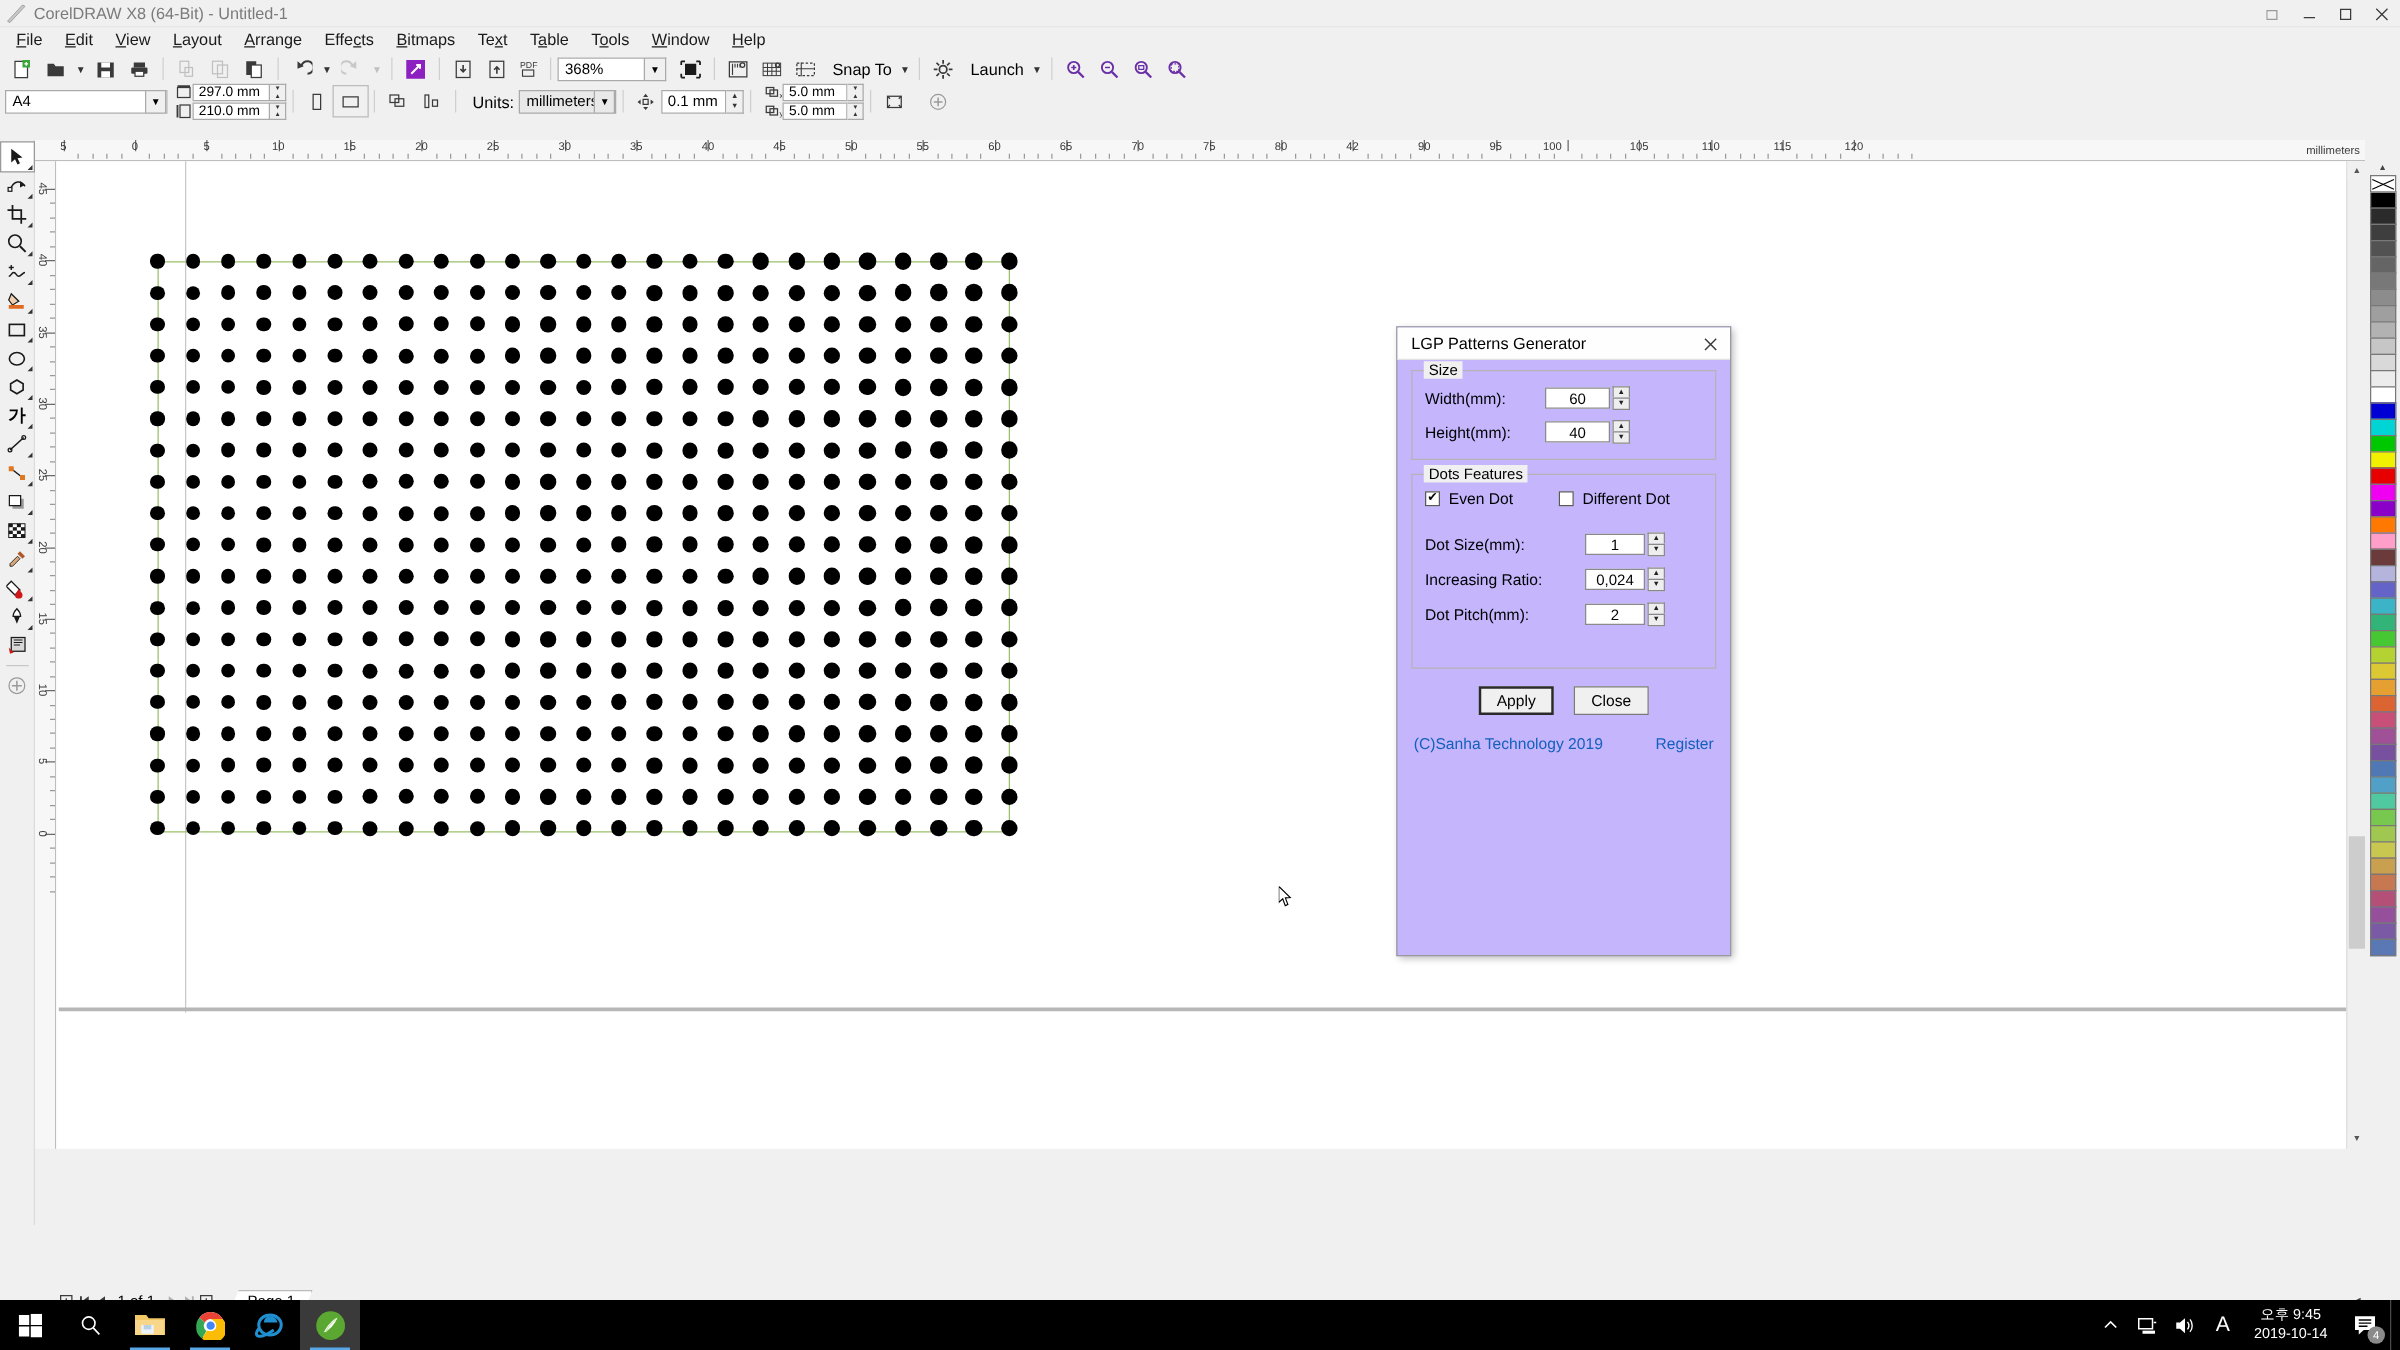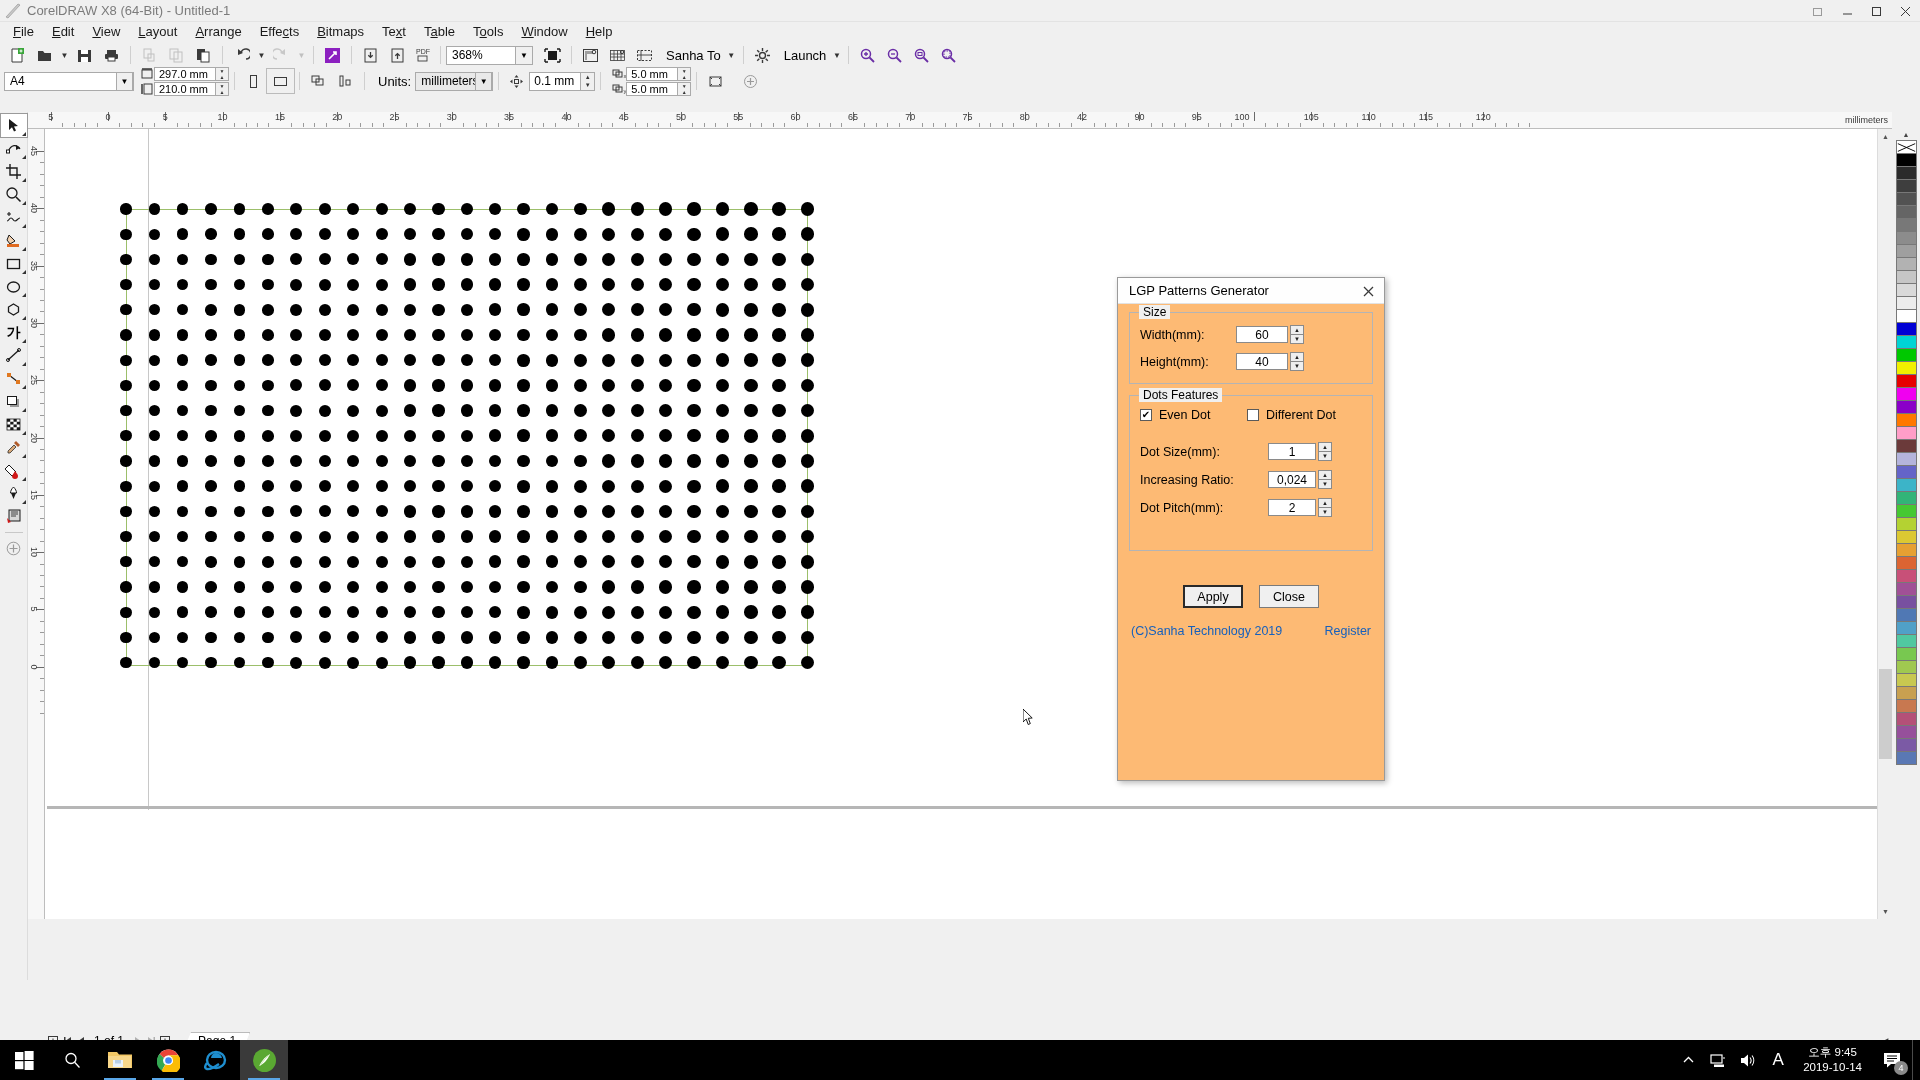--- a/index.html
+++ b/index.html
@@ -143,22 +143,22 @@
   .cssw{ width:19px;height:16px;border:1px solid #6a6a6a; }
 
   
   .statusbar{ position:absolute;left:0;bottom:0;width:1920px;height:29px;background:#f0f0f0;
               border-top:1px solid #dcdcdc;display:flex;align-items:center; }
   .coord{ font-size:12px;margin-left:10px; }
   .sb-sep{ width:1px;height:18px;background:#c8c8c8;margin:0 10px; }
 
   
   .dialog{
-    position:absolute;left:1117px;top:277px;width:268px;height:504px;
-    background:#fdba74;border:1px solid #9a9a9a;
+    position:absolute;left:1117px;top:261px;width:268px;height:504px;
+    background:#c4b5fd;border:1px solid #9a9a9a;
     box-shadow:2px 2px 6px rgba(0,0,0,.28);
   }
   .dlg-title{ height:26px;background:#fefefe;display:flex;align-items:center;
               border-bottom:1px solid #e2e2e2;padding-left:11px;font-size:13px; }
   .dlg-close{ position:absolute;right:0;top:0;width:32px;height:26px;
               display:flex;align-items:center;justify-content:center;font-size:15px;color:#3a3a3a; }
   .dlg-body{ position:relative;padding:8px 11px 0 11px; }
   .group{ position:relative;border:1px solid #b4b4b4;margin-bottom:11px;padding:12px 10px 10px 10px; }
   .group > legend{ position:absolute;top:-8px;left:9px;background:#f0f0f0;padding:0 4px;font-size:12px; }
   .radio-row{ display:flex;align-items:center; }
@@ -169,21 +169,21 @@
   .check{ width:12px;height:12px;border:1px solid #5a5a5a;background:#fff;margin-right:7px;flex:none;
           display:inline-flex;align-items:center;justify-content:center;font-size:10px;line-height:10px;color:#000; }
   .fld-row{ display:flex;align-items:center;margin-bottom:8px; }
   .fld-label{ font-size:12.5px; }
   .txtbox{ height:17px;background:#fff;border:1px solid #8a8a8a;
            display:flex;align-items:center;justify-content:center;font-size:12px; }
   .spin2{ display:flex;flex-direction:column;width:14px;height:19px;margin-left:2px; }
   .spin2 i{ flex:1;border:1px solid #8a8a8a;background:#eee;display:flex;align-items:center;
             justify-content:center;font-size:6px;font-style:normal;color:#222;line-height:5px; }
   .spin2 i:first-child{ border-bottom:none; }
-  .btnrow{ display:flex;justify-content:center;gap:16px;margin-top:34px; }
+  .btnrow{ display:flex;justify-content:center;gap:16px;margin-top:14px; }
   .dbtn{ width:60px;height:23px;background:#f0f0f0;border:1px solid #7a7a7a;
          display:flex;align-items:center;justify-content:center;font-size:12.5px; }
   .dbtn.default{ border:2px solid #2a2a2a; }
   .linkrow{ display:flex;justify-content:space-between;margin-top:16px;padding:0 2px; }
   .dlink{ color:#1560bd;font-size:12.5px;text-decoration:none; }
 
   
   .wtaskbar{ position:absolute;left:0;bottom:0;width:1920px;height:40px;background:#000;
              display:flex;align-items:center; }
   .tkbtn{ width:48px;height:40px;display:flex;align-items:center;justify-content:center;position:relative; }
@@ -365,21 +365,21 @@
           </g>
           <circle cx="14" cy="5" r="1.6" fill="none" stroke="#3a3a3a"></circle>
         </svg>
     </div>
     <div class="tbtn">
       <svg width="19" height="17" viewBox="0 0 19 17">
           <rect x="2.5" y="3.5" width="14" height="10" fill="none" stroke="#3a3a3a" stroke-dasharray="2 1.5"></rect>
           <path d="M6 3v11M2 8h14" stroke="#3a3a3a" stroke-width="0.9"></path>
         </svg>
     </div>
-    <div class="snaplabel">Sanha To</div>
+    <div class="snaplabel">Snap To</div>
     <div class="tcaret">▼</div>
     <div class="tsep"></div>
     <div class="tbtn">
       <svg width="17" height="17" viewBox="0 0 17 17">
           <circle cx="8.5" cy="8.5" r="3" fill="none" stroke="#3a3a3a" stroke-width="1.4"></circle>
           <path d="M8.5 1v3M8.5 13v3M1 8.5h3M13 8.5h3M3.2 3.2l2.1 2.1M11.7 11.7l2.1 2.1M13.8 3.2l-2.1 2.1M5.3 11.7l-2.1 2.1" stroke="#3a3a3a" stroke-width="1.4"></path>
         </svg>
     </div>
     <div class="snaplabel">Launch</div>
     <div class="tcaret">▼</div>

